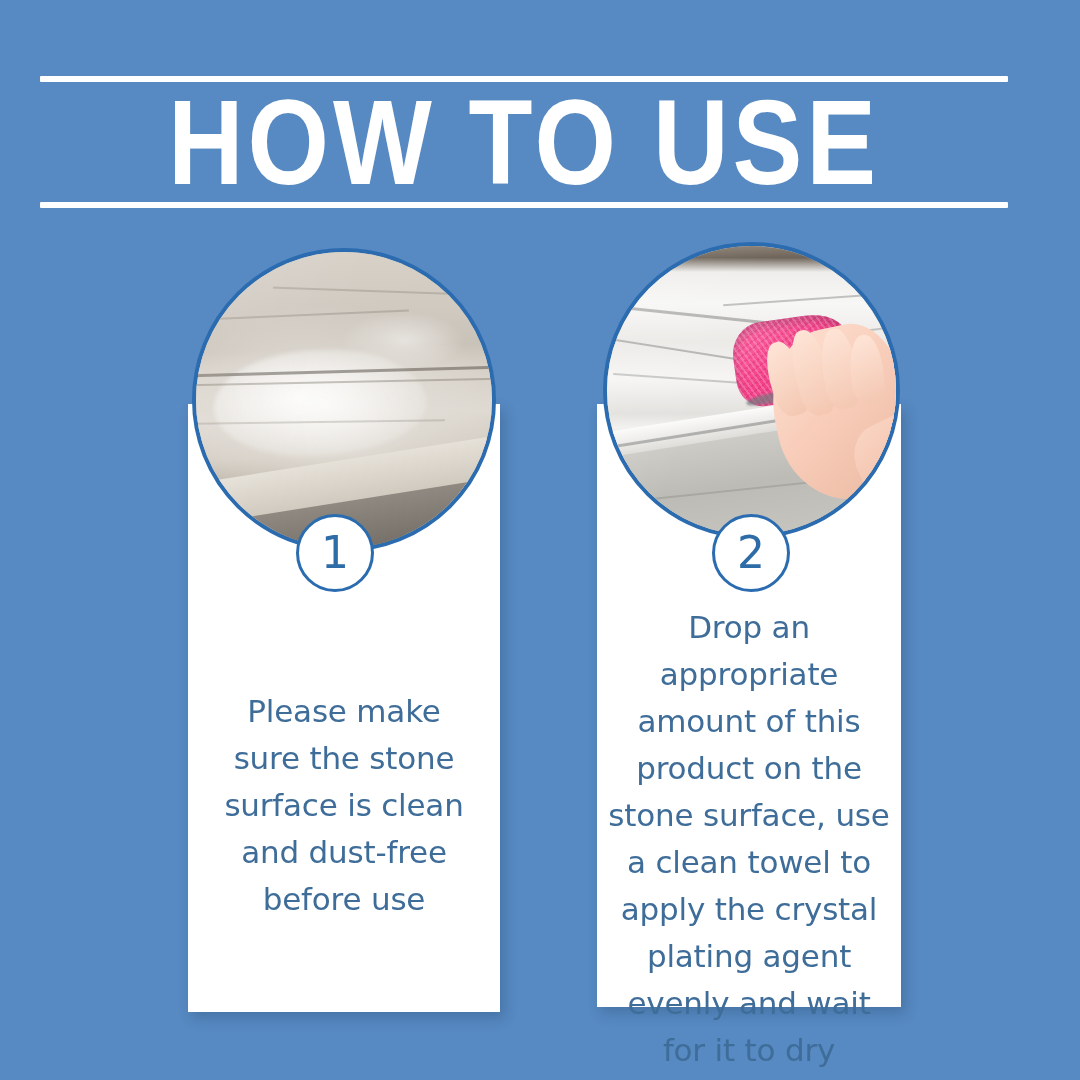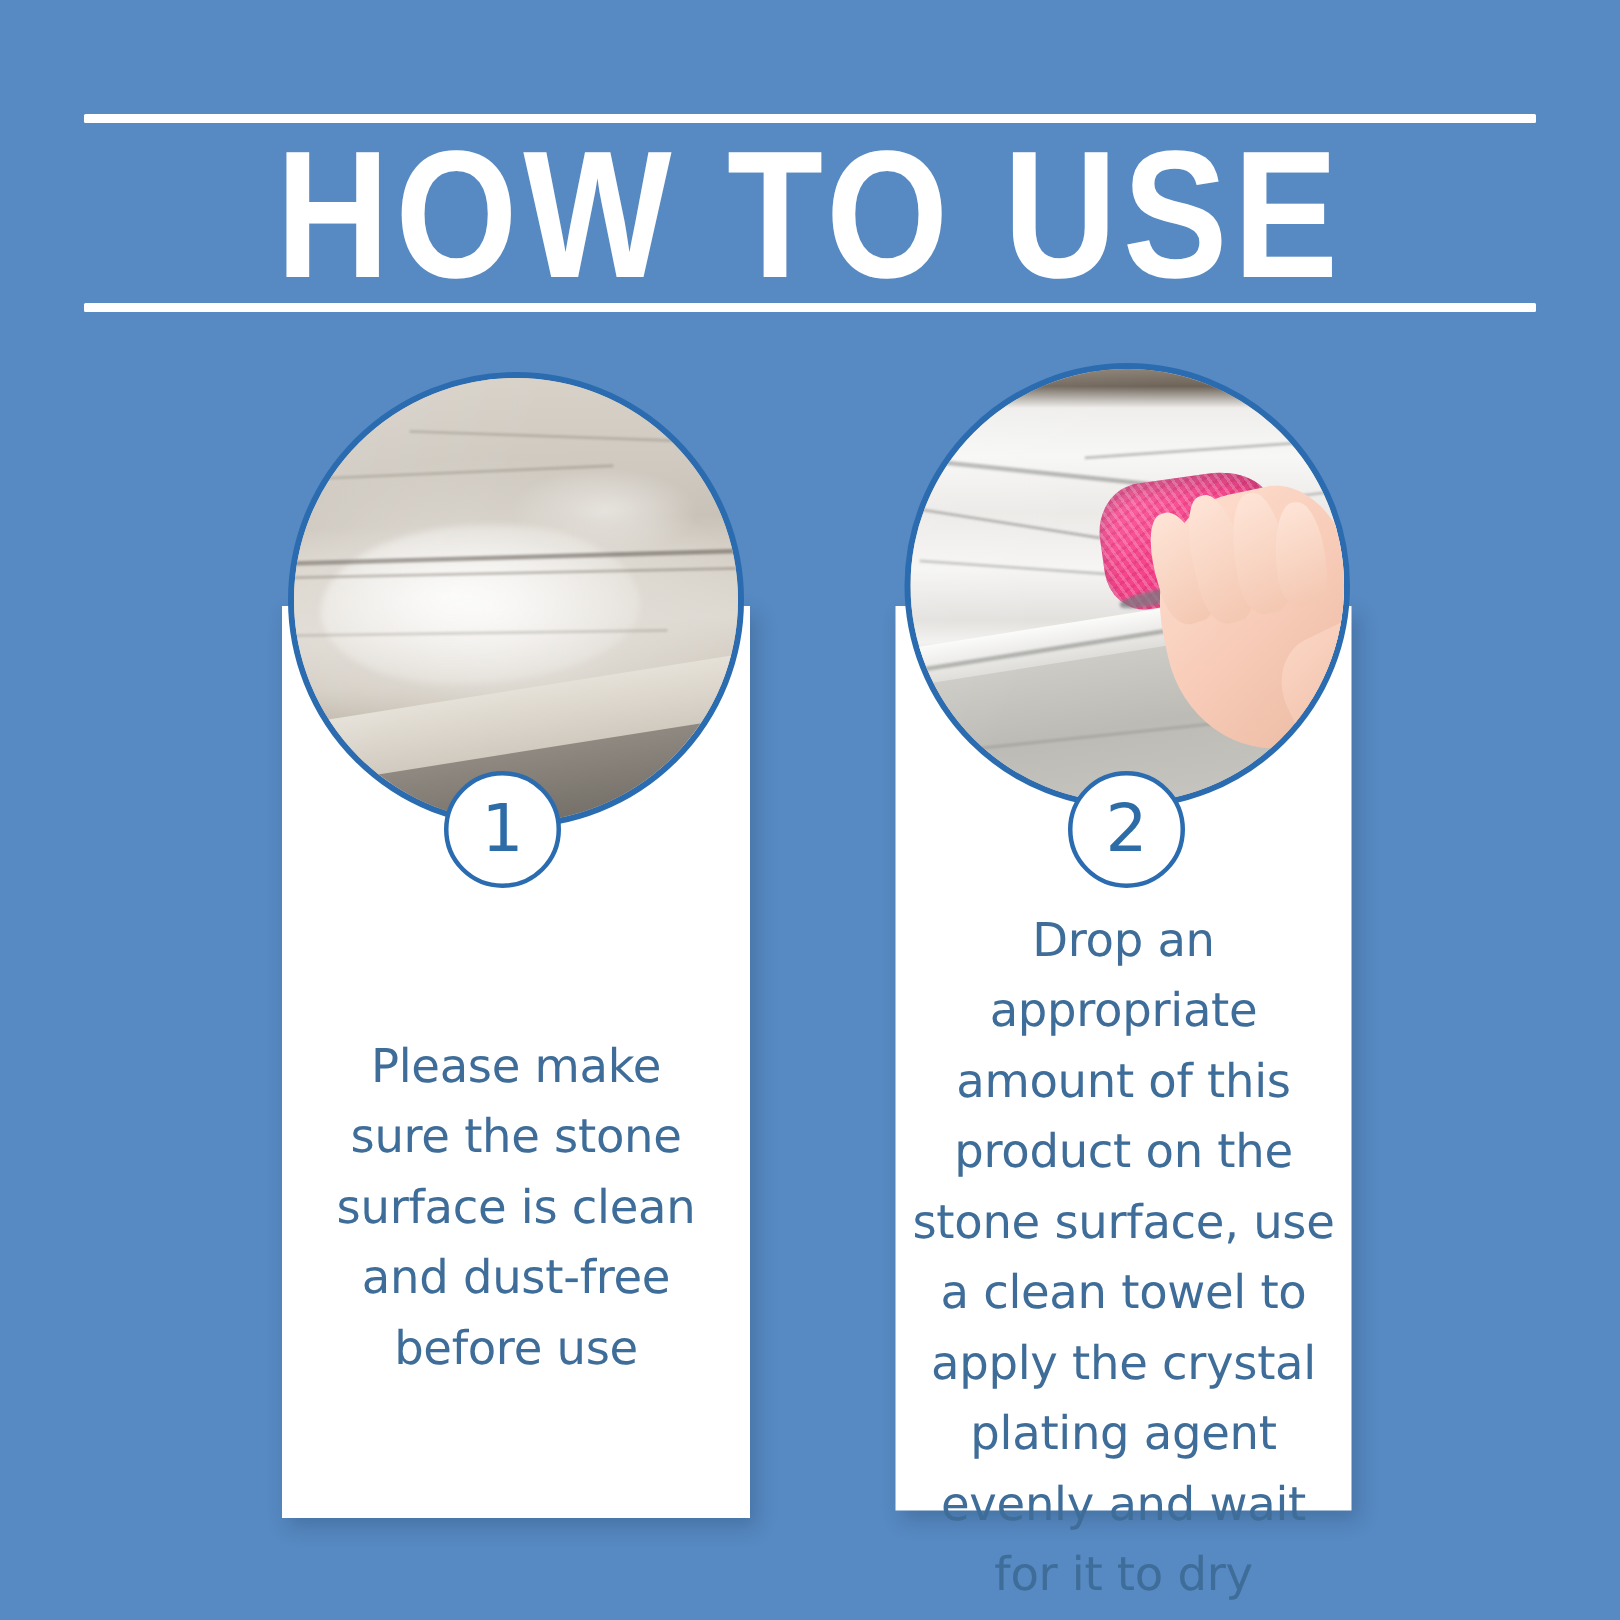--- a/index.html
+++ b/index.html
@@ -20,21 +20,21 @@
     position: absolute;
     left: 0; top: 0;
     width: 1080px;
     height: 1080px;
     background: #5789c2;
   }
 
   
   #header {
     position: absolute;
-    left: 56px;
+    left: 40px;
     top: 76px;
     width: 968px;
     height: 132px;
   }
 
   .rule {
     position: absolute;
     left: 0;
     width: 968px;
     height: 6px;

